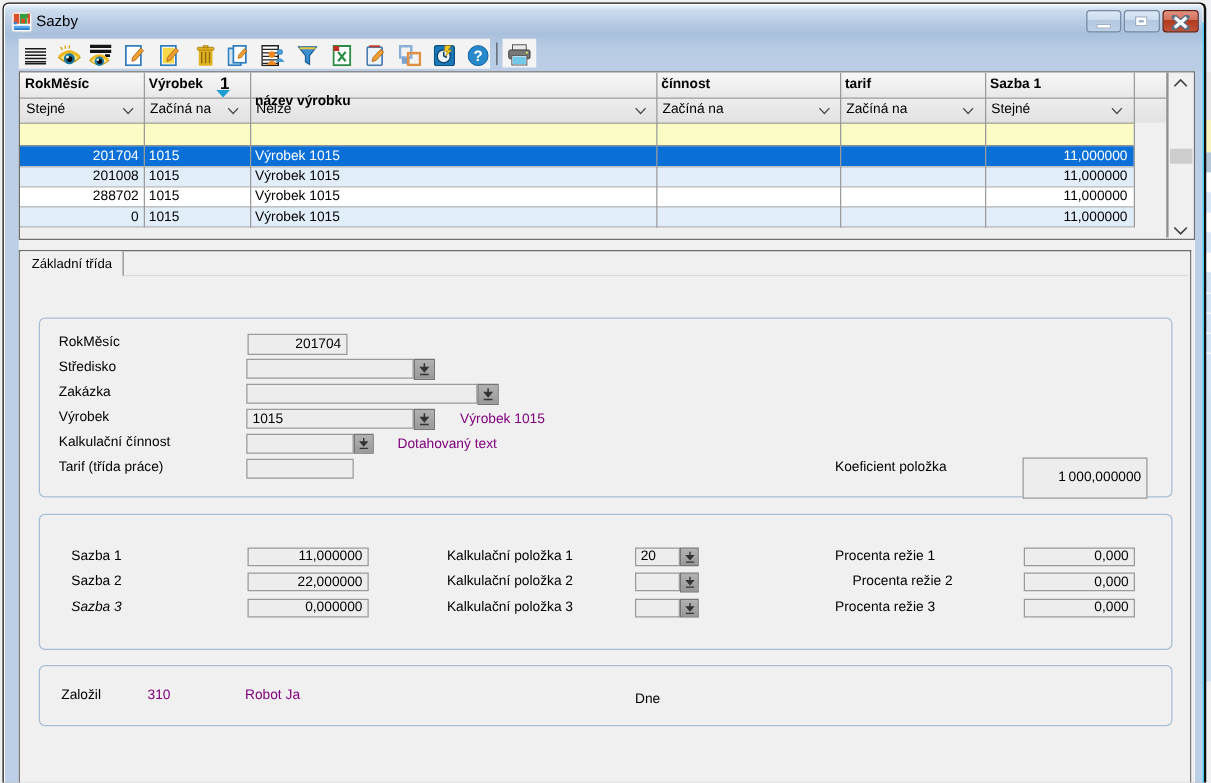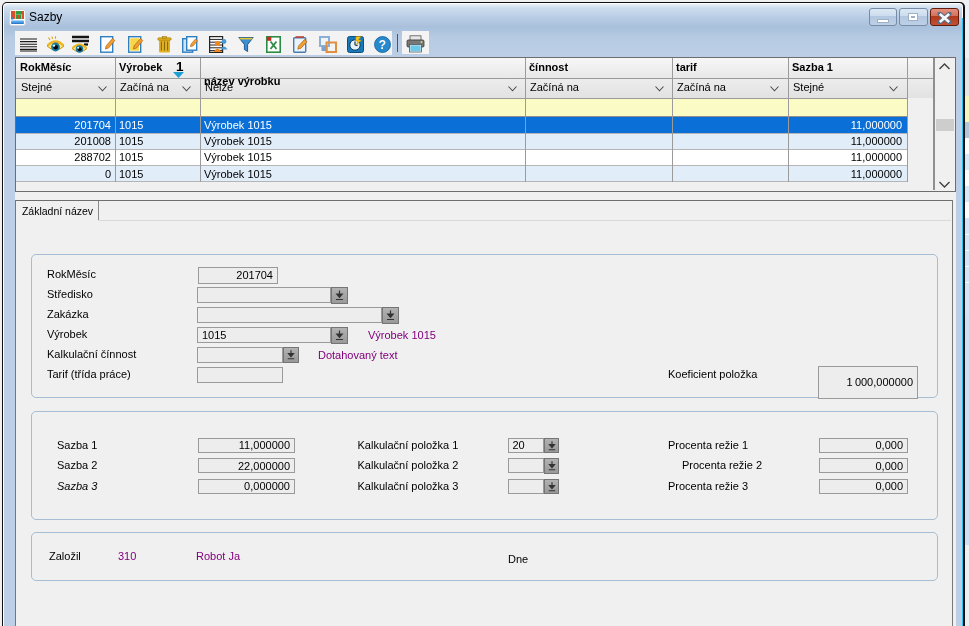--- a/index.html
+++ b/index.html
@@ -269,21 +269,21 @@
     </svg>
   <svg class="abs" style="left:923px;top:123px" width="11" height="7" viewBox="0 0 11 7">
       <path d="M0.5 1 L5.5 6 L10.5 1" fill="none" stroke="#404040" stroke-width="1.4"></path>
     </svg>
   <div class="abs" style="left:919.5px;top:61px;width:18px;height:12px;background:#cdcdcd;"></div>
 </div>
 
 <div class="abs" style="left:14.5px;top:199.5px;width:938px;height:426.5px;background:#f0f0f0;
      border-top:1.5px solid #6e6e6e;border-left:1.5px solid #787878;border-right:1.5px solid #787878;box-sizing:border-box;"></div>
 <div class="abs" style="left:17px;top:201px;width:81px;height:20px;background:#f0f0f0;border-right:1px solid #8a8a8a;
-     font-size:10.5px;line-height:20px;text-align:center;">Základní název</div>
+     font-size:10.5px;line-height:20px;text-align:center;">Základní třída</div>
 <div class="abs" style="left:98px;top:219.5px;width:853px;height:1px;background:#d9d9d9;"></div>
 
 <div class="group" id="g1" style="left:31px;top:253.5px;width:905px;height:142px;"></div>
 <div class="group" id="g2" style="left:31px;top:410.5px;width:905px;height:107px;"></div>
 <div class="group" id="g3" style="left:31px;top:531.5px;width:905px;height:47px;"></div>
 
 <div class="lbl" style="left:47px;top:267.5px;">RokMěsíc</div>
 <div class="lbl" style="left:47px;top:287.5px;">Středisko</div>
 <div class="lbl" style="left:47px;top:307.5px;">Zakázka</div>
 <div class="lbl" style="left:47px;top:327.5px;">Výrobek</div>

